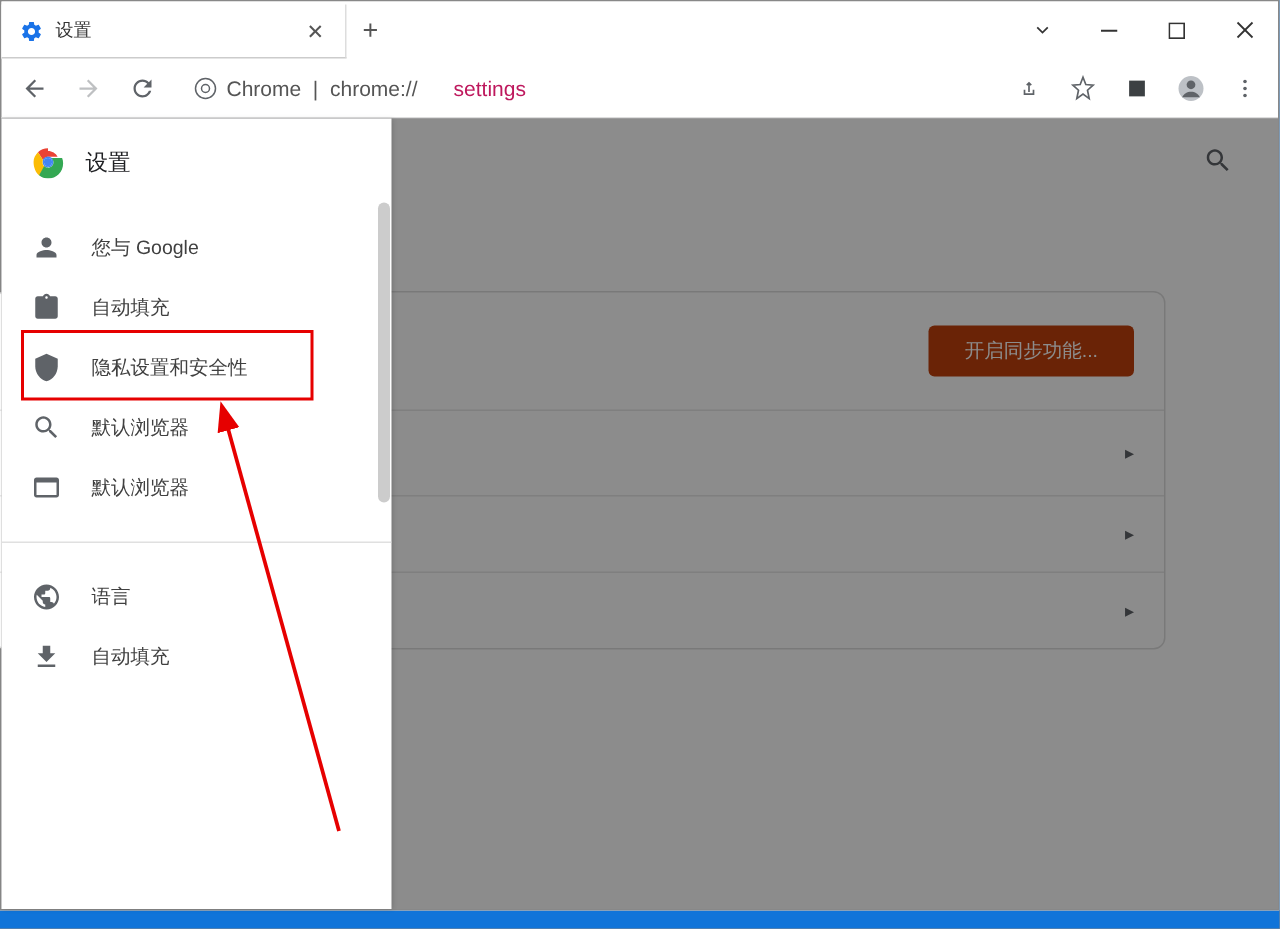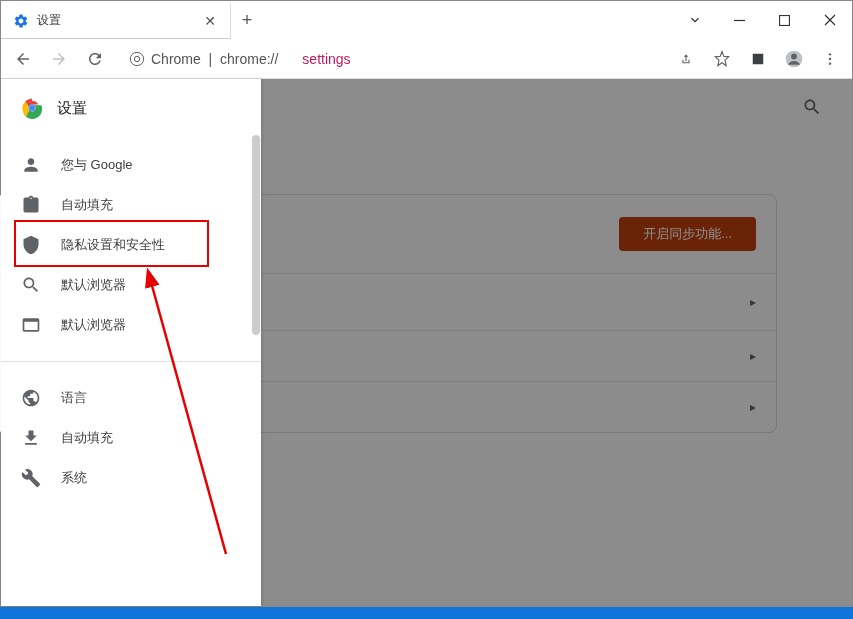--- a/index.html
+++ b/index.html
@@ -254,28 +254,20 @@
           <span class="menu-label">语言</span>
         </div>
         <div class="menu-item">
           <span class="menu-icon">
               <svg width="20" height="20" viewBox="0 0 24 24">
                 <path fill="#5f6368" d="M19 9h-4V3H9v6H5l7 7 7-7zM5 18v2h14v-2H5z"></path>
               </svg>
             </span>
           <span class="menu-label">自动填充</span>
         </div>
-        <div class="menu-item">
-          <span class="menu-icon">
-              <svg width="20" height="20" viewBox="0 0 24 24">
-                <path fill="#5f6368" d="M22.7 19l-9.1-9.1c.9-2.3.4-5-1.5-6.9-2-2-5-2.4-7.4-1.3L9 6 6 9 1.6 4.7C.4 7.1.9 10.1 2.9 12.1c1.9 1.9 4.6 2.4 6.9 1.5l9.1 9.1c.4.4 1 .4 1.4 0l2.3-2.3c.5-.4.5-1.1.1-1.4z"></path>
-              </svg>
-            </span>
-          <span class="menu-label">系统</span>
-        </div>
       </div>
       <div class="sidebar-scroll-thumb"></div>
     </div>
 
     <div class="highlight-box" style="left:13px; top:141px; width:195px; height:47px;"></div>
 
     <svg class="arrow-svg" style="left:130px; top:185px; width:110px; height:300px;">
       <defs>
           <marker id="ah" markerWidth="10" markerHeight="10" refX="2" refY="3" orient="auto">
             <path d="M0,0 L0,6 L8,3 z" fill="#e60000"></path>

